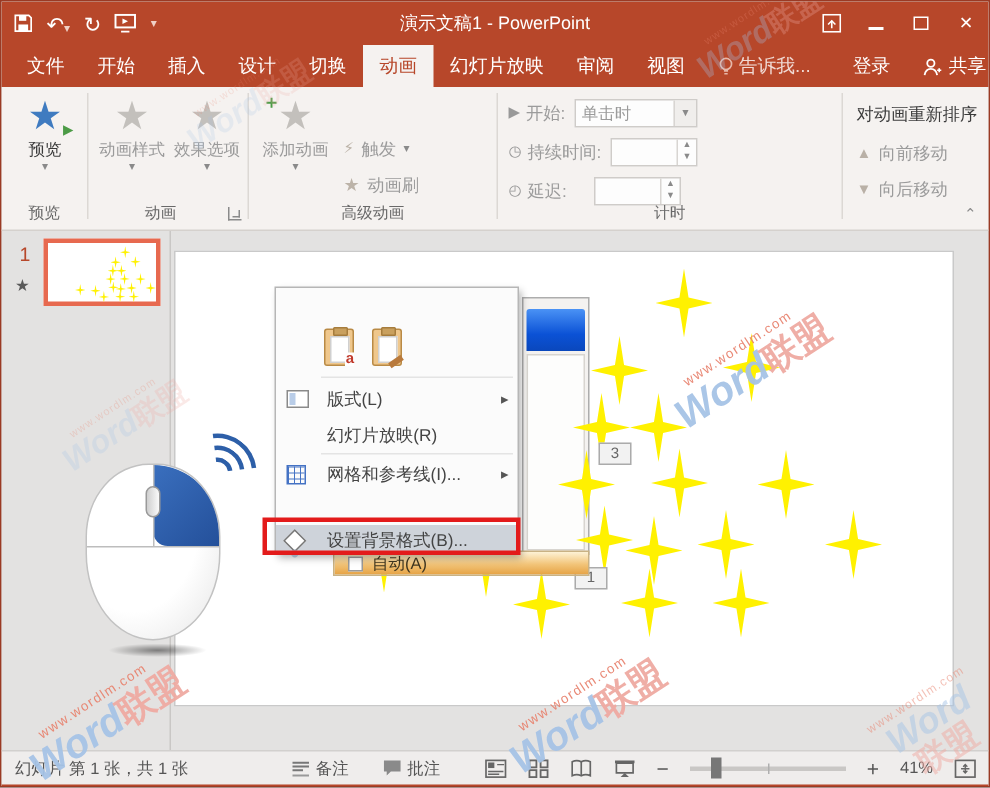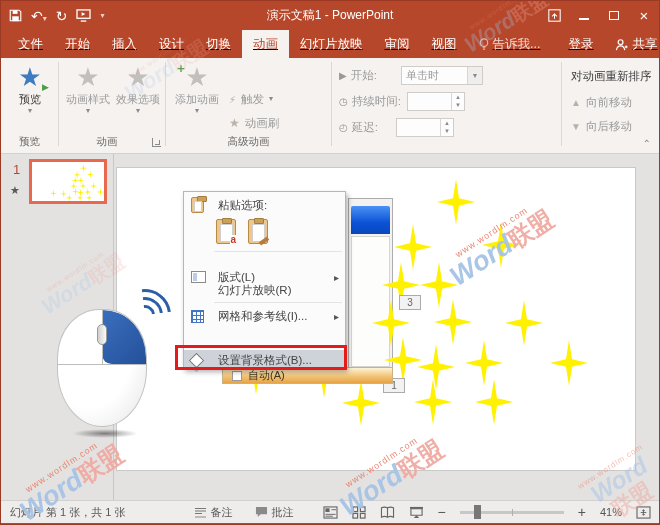--- a/index.html
+++ b/index.html
@@ -11,21 +11,21 @@
   .qat { position:absolute; left:8px; top:0; height:29px; display:flex; align-items:center; gap:9px; }
   .qat .g { color:#fff; font-size:14px; line-height:1; cursor:default; }
   .qat .small-caret { font-size:8px; color:#F0D0C6; }
   #title-text { position:absolute; left:0; right:0; top:0; height:29px; text-align:center; line-height:29px; font-size:12px; color:#fff; }
   .winctl { position:absolute; right:0; top:0; height:29px; display:flex; align-items:center; }
   .winctl > div { width:30px; text-align:center; color:#fff; font-size:12px; }
   .ctl-box { display:inline-block; width:10px; height:9px; border:1.5px solid #fff; }
   .ctl-bar { display:inline-block; width:10px; height:2px; background:#fff; }
 
   
-  #tabrow { position:absolute; left:0; top:29px; width:100%; height:28px; background:#B7472A; display:flex; align-items:flex-start; padding-left:6px;text-decoration:underline; }
+  #tabrow { position:absolute; left:0; top:29px; width:100%; height:28px; background:#B7472A; display:flex; align-items:flex-start; padding-left:6px; }
   .tab { color:#fff; font-size:12.5px; line-height:28px; padding:0 11px; white-space:nowrap; cursor:default; display:flex; align-items:center; gap:4px; }
   .tab.active { background:#F5F2F0; color:#B7472A; }
   .tab.dim { opacity:.8; }
   .bulb-icon, .person-icon { display:inline-block; }
 
   
   #ribbon { position:absolute; left:0; top:57px; width:100%; height:96px; background:#F5F2F0; border-bottom:1px solid #D5D1CD; font-size:11px; color:#444; }
   .rsep { position:absolute; top:4px; height:84px; width:1px; background:#DCD8D4; }
   .grouplabel { position:absolute; bottom:4px; font-size:10.5px; color:#696969; text-align:center; }
   .bigbtn { position:absolute; top:4px; text-align:center; }
@@ -249,39 +249,40 @@
     <div class="adv-row" style="top:55px;">
       <span class="t-ico" style="color:#BCB3A8; font-size:12px;">★</span>
       <span class="dis">动画刷</span>
     </div>
     <div class="grouplabel" style="left:165px; width:165px;">高级动画</div>
     <div class="rsep" style="left:330px;"></div>
 
     <div class="timing-row" style="top:7px;">
       <span class="t-ico">▶</span>
       <span class="dis">开始:</span>
-      <span class="combo" style="margin-left:20px;">
+      <span class="combo" style="margin-left:2px;">
         <span class="val">单击时</span>
           <span class="dd">▼</span>
       </span>
     </div>
     <div class="timing-row" style="top:33px;">
       <span class="t-ico">◷</span>
       <span class="dis">持续时间:</span>
       <span class="spinbox" style="margin-left:2px;">
           <span class="spin">▲<br>▼</span>
         </span>
     </div>
     <div class="timing-row" style="top:59px;">
       <span class="t-ico">◴</span>
       <span class="dis">延迟:</span>
       <span class="spinbox" style="margin-left:14px;">
           <span class="spin">▲<br>▼</span>
         </span>
     </div>
+    <div class="grouplabel" style="left:331px; width:229px;">计时</div>
     <div class="rsep" style="left:560px;"></div>
 
     <div class="reorder-row" style="top:9px;">
       <span style="color:#3b3b3b;">对动画重新排序</span>
     </div>
     <div class="reorder-row" style="top:35px;">
       <span class="t-ico" style="color:#B9B0A6;">▲</span>
       <span class="dis">向前移动</span>
     </div>
     <div class="reorder-row" style="top:59px;">
@@ -341,38 +342,32 @@
     <div id="hidden-dialog">
       <div class="blue-head"></div>
       <div class="body"></div>
     </div>
     <div id="auto-strip">
       <span class="chk"></span>
       <span>自动(A)</span>
     </div>
 
     <div id="ctxmenu">
-      <div class="mi" style="top:4px; height:18px;">
-        <span class="ico clip clip-sm">
-            <span class="page"></span>
-          </span>
-        <span class="lbl">粘贴选项:</span>
-      </div>
       <div class="mi" style="top:24px; height:30px;">
         <span class="clip" style="position:absolute; left:32px;">
             <span class="page"></span>
             <span class="mark">a</span>
           </span>
         <span class="clip" style="position:absolute; left:64px;">
             <span class="page"></span>
             <span class="brush"></span>
           </span>
       </div>
       <div class="msep" style="top:59px;"></div>
-      <div class="mi" style="top:73px; height:24px;text-align:right;">
+      <div class="mi" style="top:62px; height:24px;text-align:right;">
         <span class="ico ico-layout"></span>
         <span class="lbl">版式(L)</span>
         <span class="arrow">▸</span>
       </div>
       <div class="mi" style="top:86px; height:24px;">
         <span class="lbl">幻灯片放映(R)</span>
       </div>
       <div class="msep" style="top:110px;"></div>
       <div class="mi" style="top:112px; height:24px;">
         <span class="ico ico-grid"></span>

